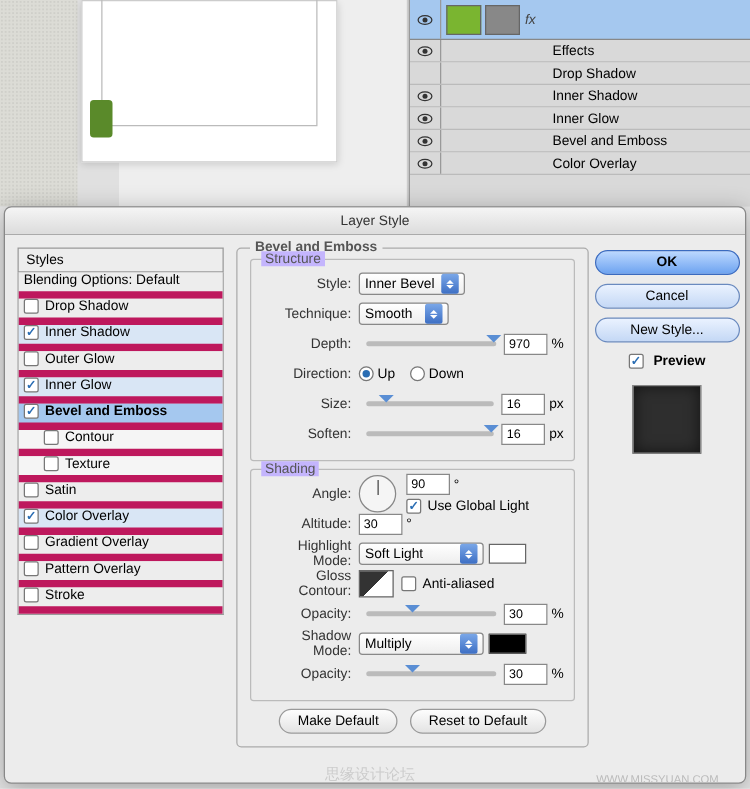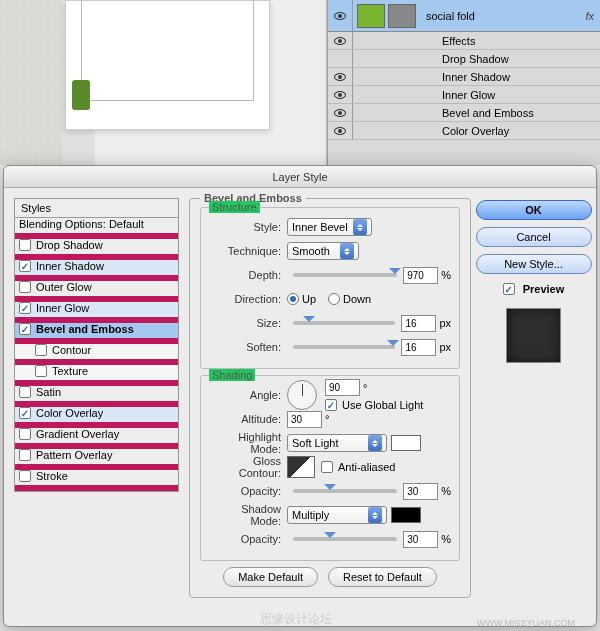--- a/index.html
+++ b/index.html
@@ -41,21 +41,21 @@
 .style-item.sub { padding-left: 20px; background:#f5f5f5;}
 .style-item.checked-bg { background: #d9e6f5; }
 .chk { width: 12px; height: 12px; border: 1px solid #777; border-radius: 2px; margin-right: 5px; background:#fff; display:inline-flex; align-items:center; justify-content:center; font-size:10px; color:#2a6db3; font-weight:bold;}
 .chk.on::after{content:'✓';}
 
 
 .settings-col { flex: 1; }
 .fieldset { border: 1px solid #aaa; border-radius: 4px; padding: 8px 10px 10px; margin-bottom: 8px; position:relative;}
 .fieldset .legend { position: absolute; top: -7px; left: 10px; background: #ececec; padding: 0 4px; font-weight: bold; color: #555; }
 .group { border: 1px solid #bbb; border-radius: 3px; padding: 8px; margin-bottom: 6px; position: relative; }
-.group .glegend { position:absolute; top:-7px; left:8px; background:#22c55e; padding:0 3px; color:#555; }
+.group .glegend { position:absolute; top:-7px; left:8px; background:#c4b5fd; padding:0 3px; color:#555; }
 .row { display: flex; align-items: center; height: 22px; margin-bottom: 2px; }
 .row .lbl { width: 78px; text-align: right; padding-right: 6px; color: #333; }
 .select { display:inline-flex; align-items:center; border:1px solid #888; border-radius:3px; background:linear-gradient(#fff,#eee); height:18px; padding:0 4px; min-width:85px; position:relative;text-align:center;}
 .select .arrows{ margin-left:auto; width:14px; height:16px; background:linear-gradient(#7aa7e8,#3d6fc4); border-radius:2px; display:flex; flex-direction:column; align-items:center; justify-content:center; gap:1px;}
 .select .arrows::before{content:'';border:3px solid transparent; border-bottom-color:#fff; margin-bottom:0;}
 .select .arrows::after{content:'';border:3px solid transparent; border-top-color:#fff;}
 .slider { flex:1; max-width:130px; height:4px; background:#bbb; border-radius:2px; position:relative; margin:0 6px;}
 .slider .handle{ position:absolute; top:-5px; width:0; height:0; border:6px solid transparent; border-top-color:#5a8ed4; }
 .num-input { width:35px; height:17px; border:1px solid #888; background:#fff; text-align:left; padding:0 3px; font-size:10px;}
 .unit { margin-left:3px; }
@@ -89,21 +89,20 @@
   <div class="green-bit"></div>
   <div class="layers-panel">
     <div class="layer-row">
       <div class="vis-col">
           <span class="eye-icon"></span>
         </div>
       <div class="layer-thumbs">
         <span class="thumb"></span>
         <span class="thumb mask"></span>
       </div>
-      <span class="layer-name">social fold</span>
       <span class="fx-badge">fx</span>
     </div>
     <div class="effect-row">
       <div class="vis-col">
           <span class="eye-icon"></span>
         </div>
       <div class="indent"></div>
         <span class="label">Effects</span>
     </div>
     <div class="effect-row">

